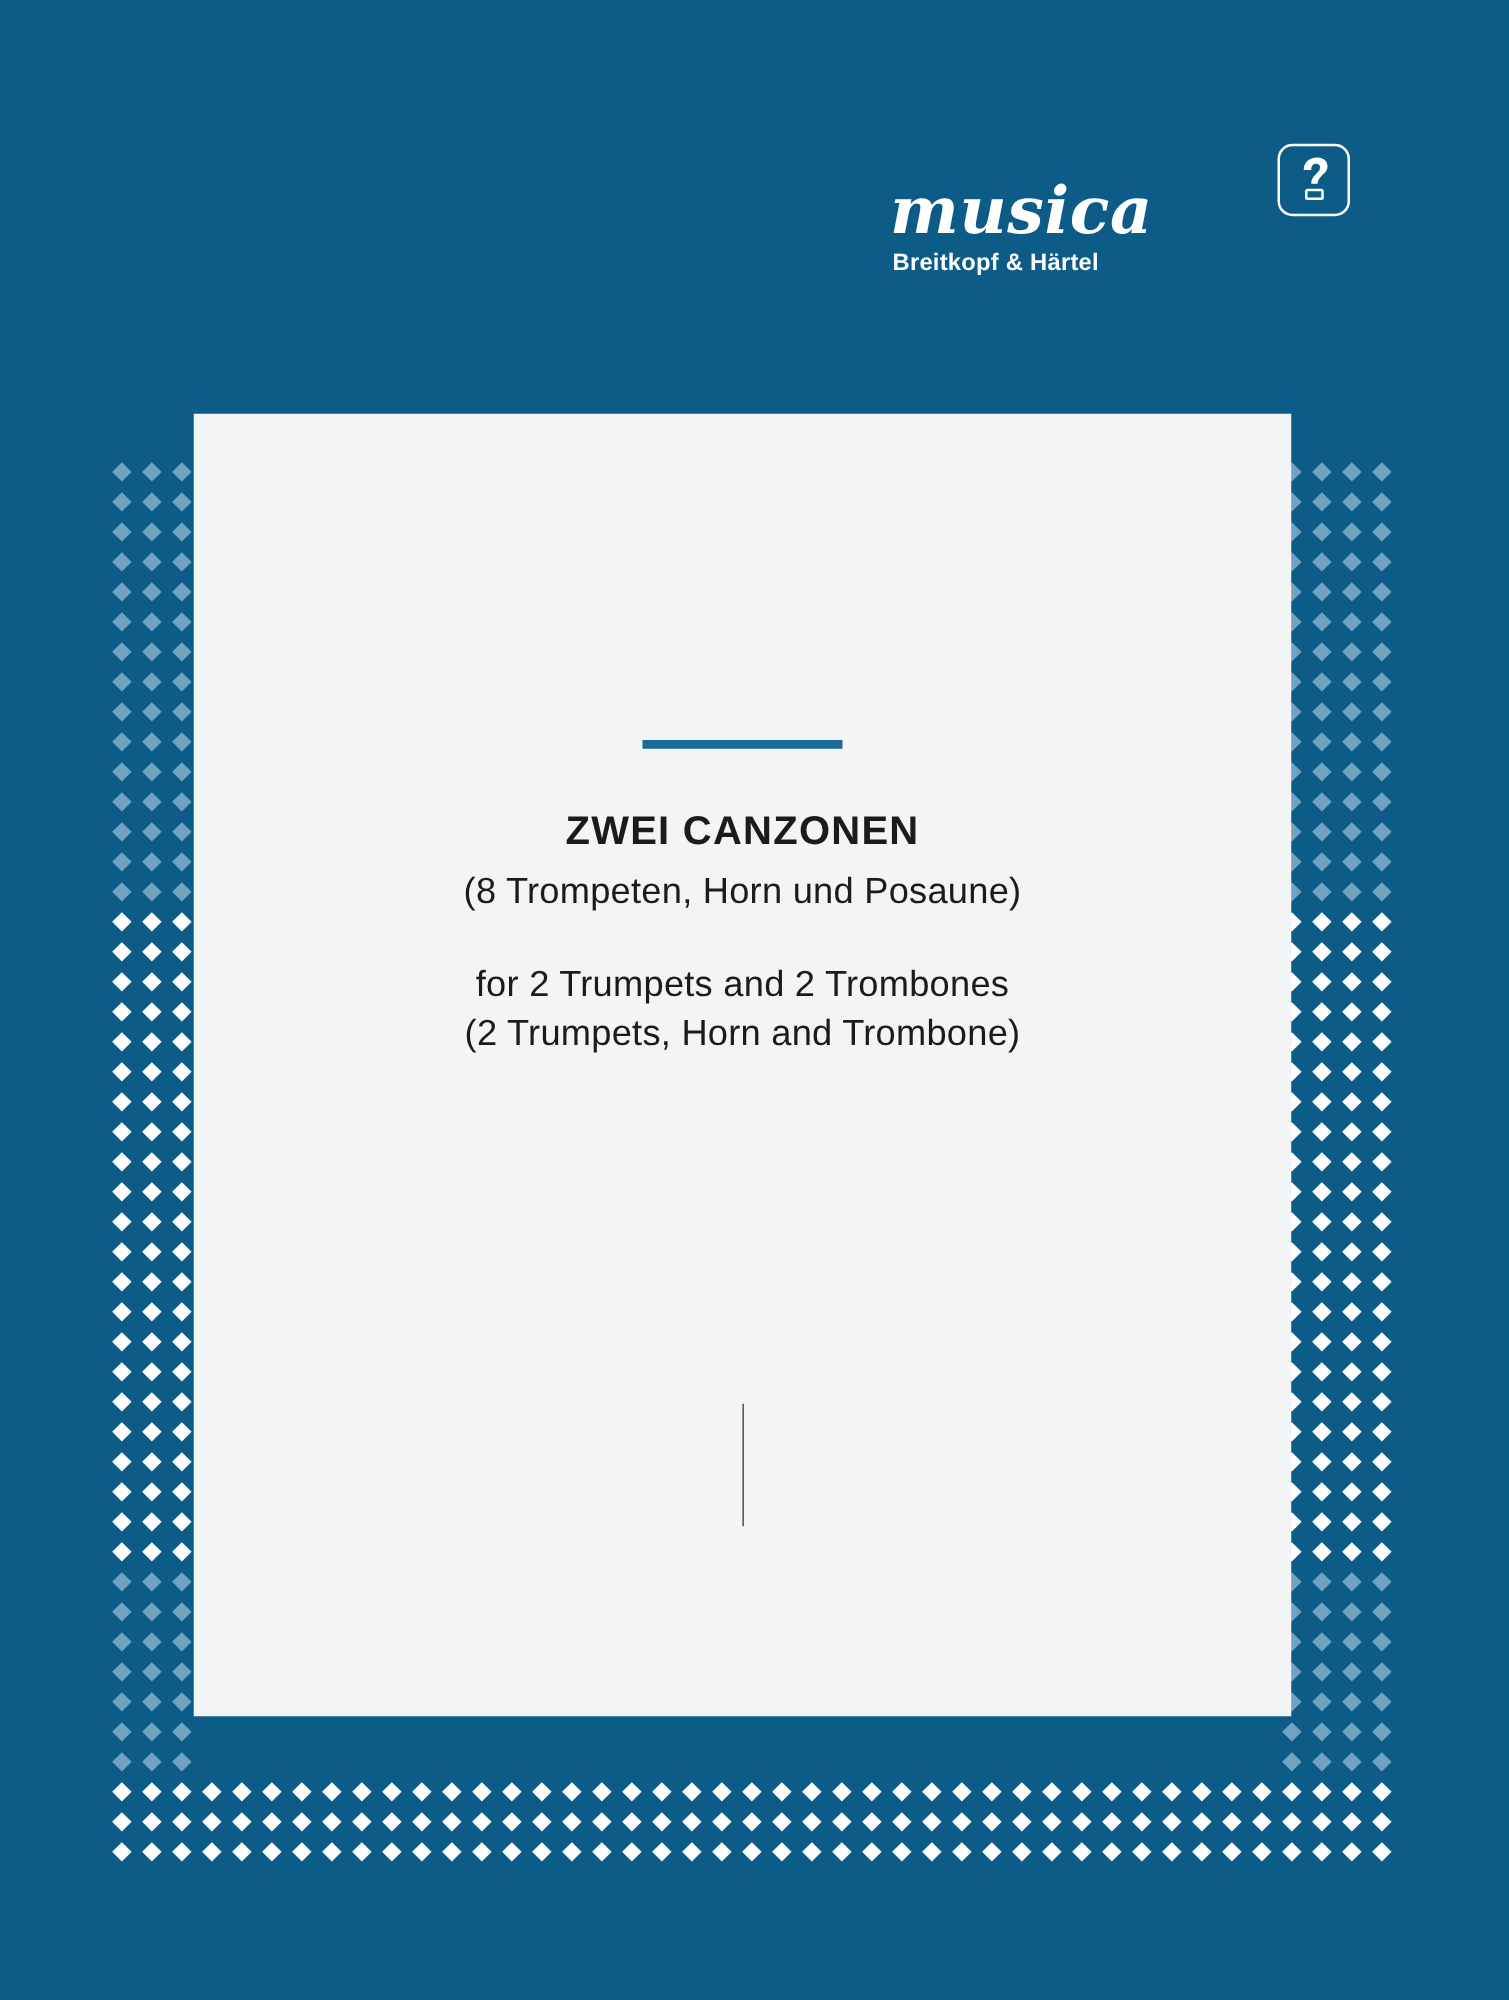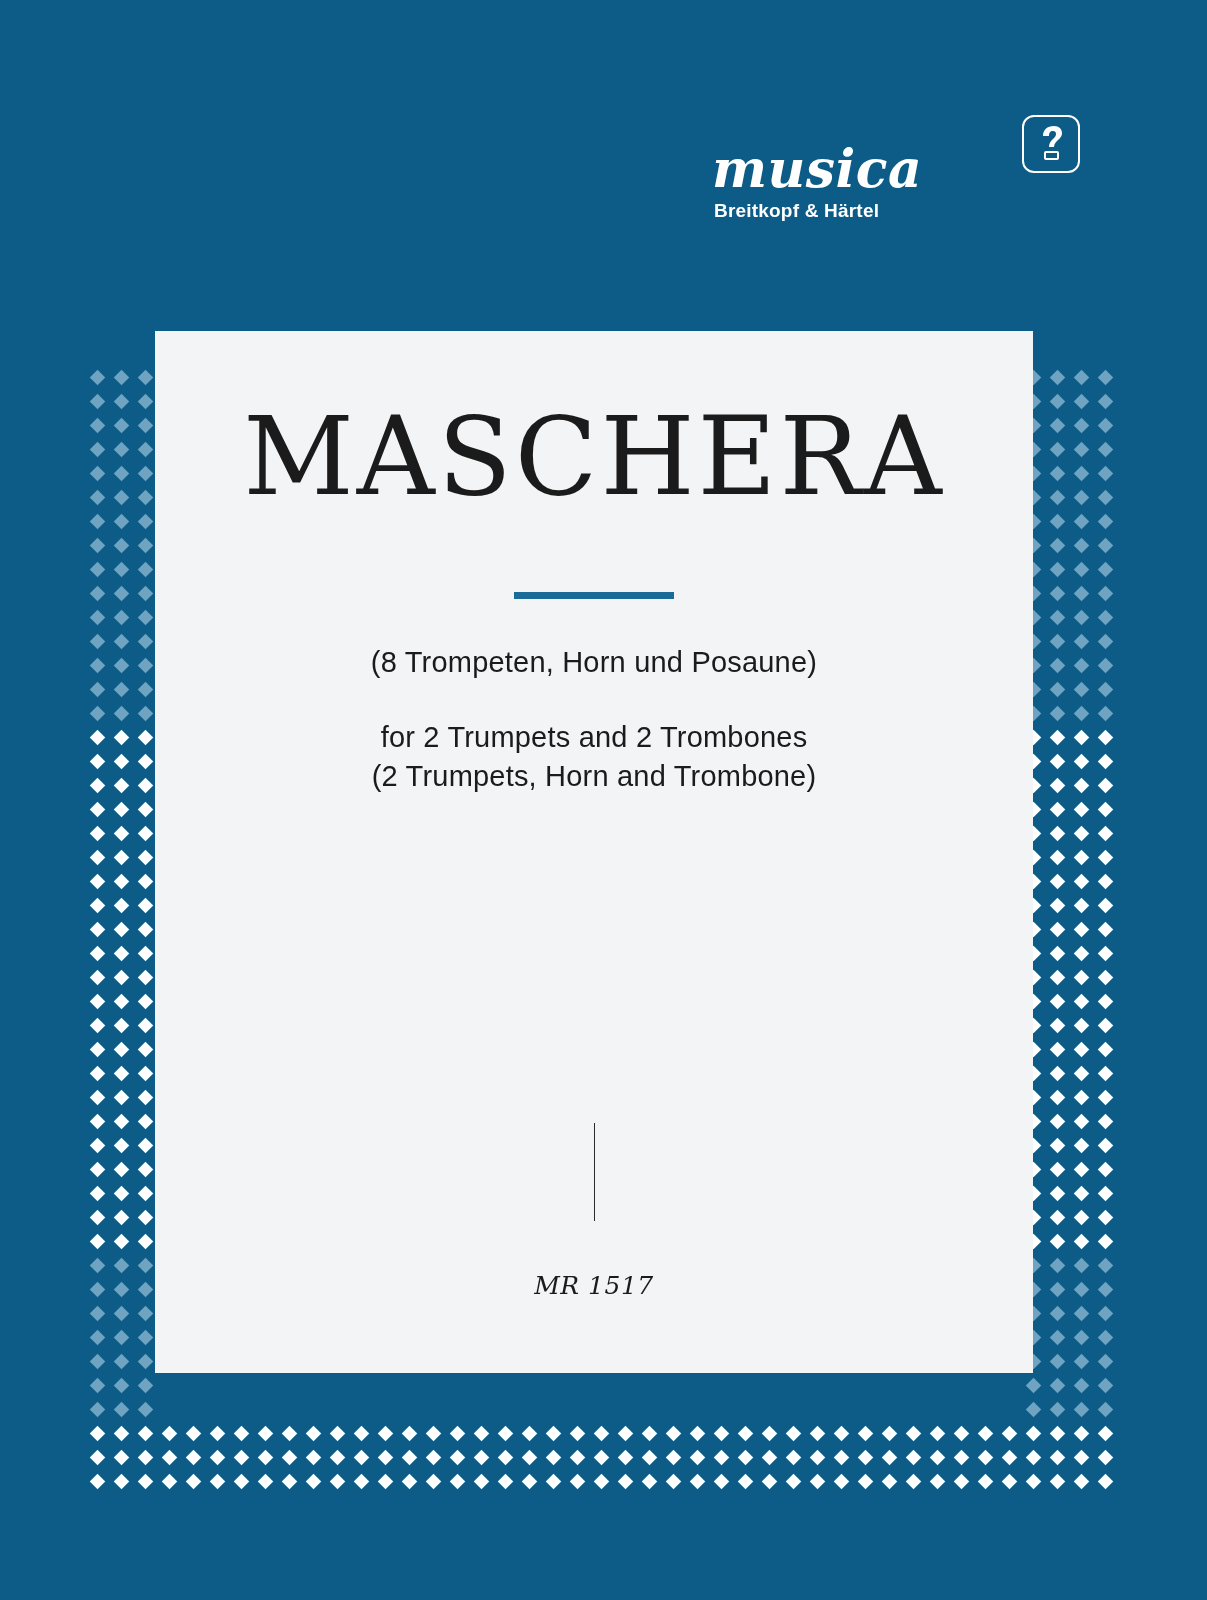--- a/index.html
+++ b/index.html
@@ -618,27 +618,26 @@
     <svg width="54" height="54" viewBox="0 0 54 54" aria-hidden="true">
       <path d="M30 9c5 0 8 3 8 7 0 4-3 6-5 8-2 2-3 4-3 6h-5c0-4 2-6 4-8 2-2 3-3 3-5 0-2-1-3-3-3-3 0-4 2-4 5h-6c0-6 4-10 11-10z" fill="#ffffff"></path>
       <rect x="20" y="34" width="15" height="9" rx="2" fill="#ffffff"></rect>
       <rect x="22" y="36" width="11" height="5" fill="#0d5c88"></rect>
     </svg>
   </div>
 </div>
 
 <div class="page-card">
 
-  <div class="composer">MASCHERA</div>
 
   <div class="rule"></div>
 
   <div class="titles">
+    <div class="title-main">ZWEI CANZONEN</div>
     <div class="subtitle">(8 Trompeten, Horn und Posaune)</div>
     <div class="group-gap"></div>
     <div class="subtitle">for 2 Trumpets and 2 Trombones</div>
     <div class="subtitle">(2 Trumpets, Horn and Trombone)</div>
   </div>
 
   <div class="stem"></div>
 
-  <div class="plate">MR 1517</div>
 </div>
 
 </body></html>

